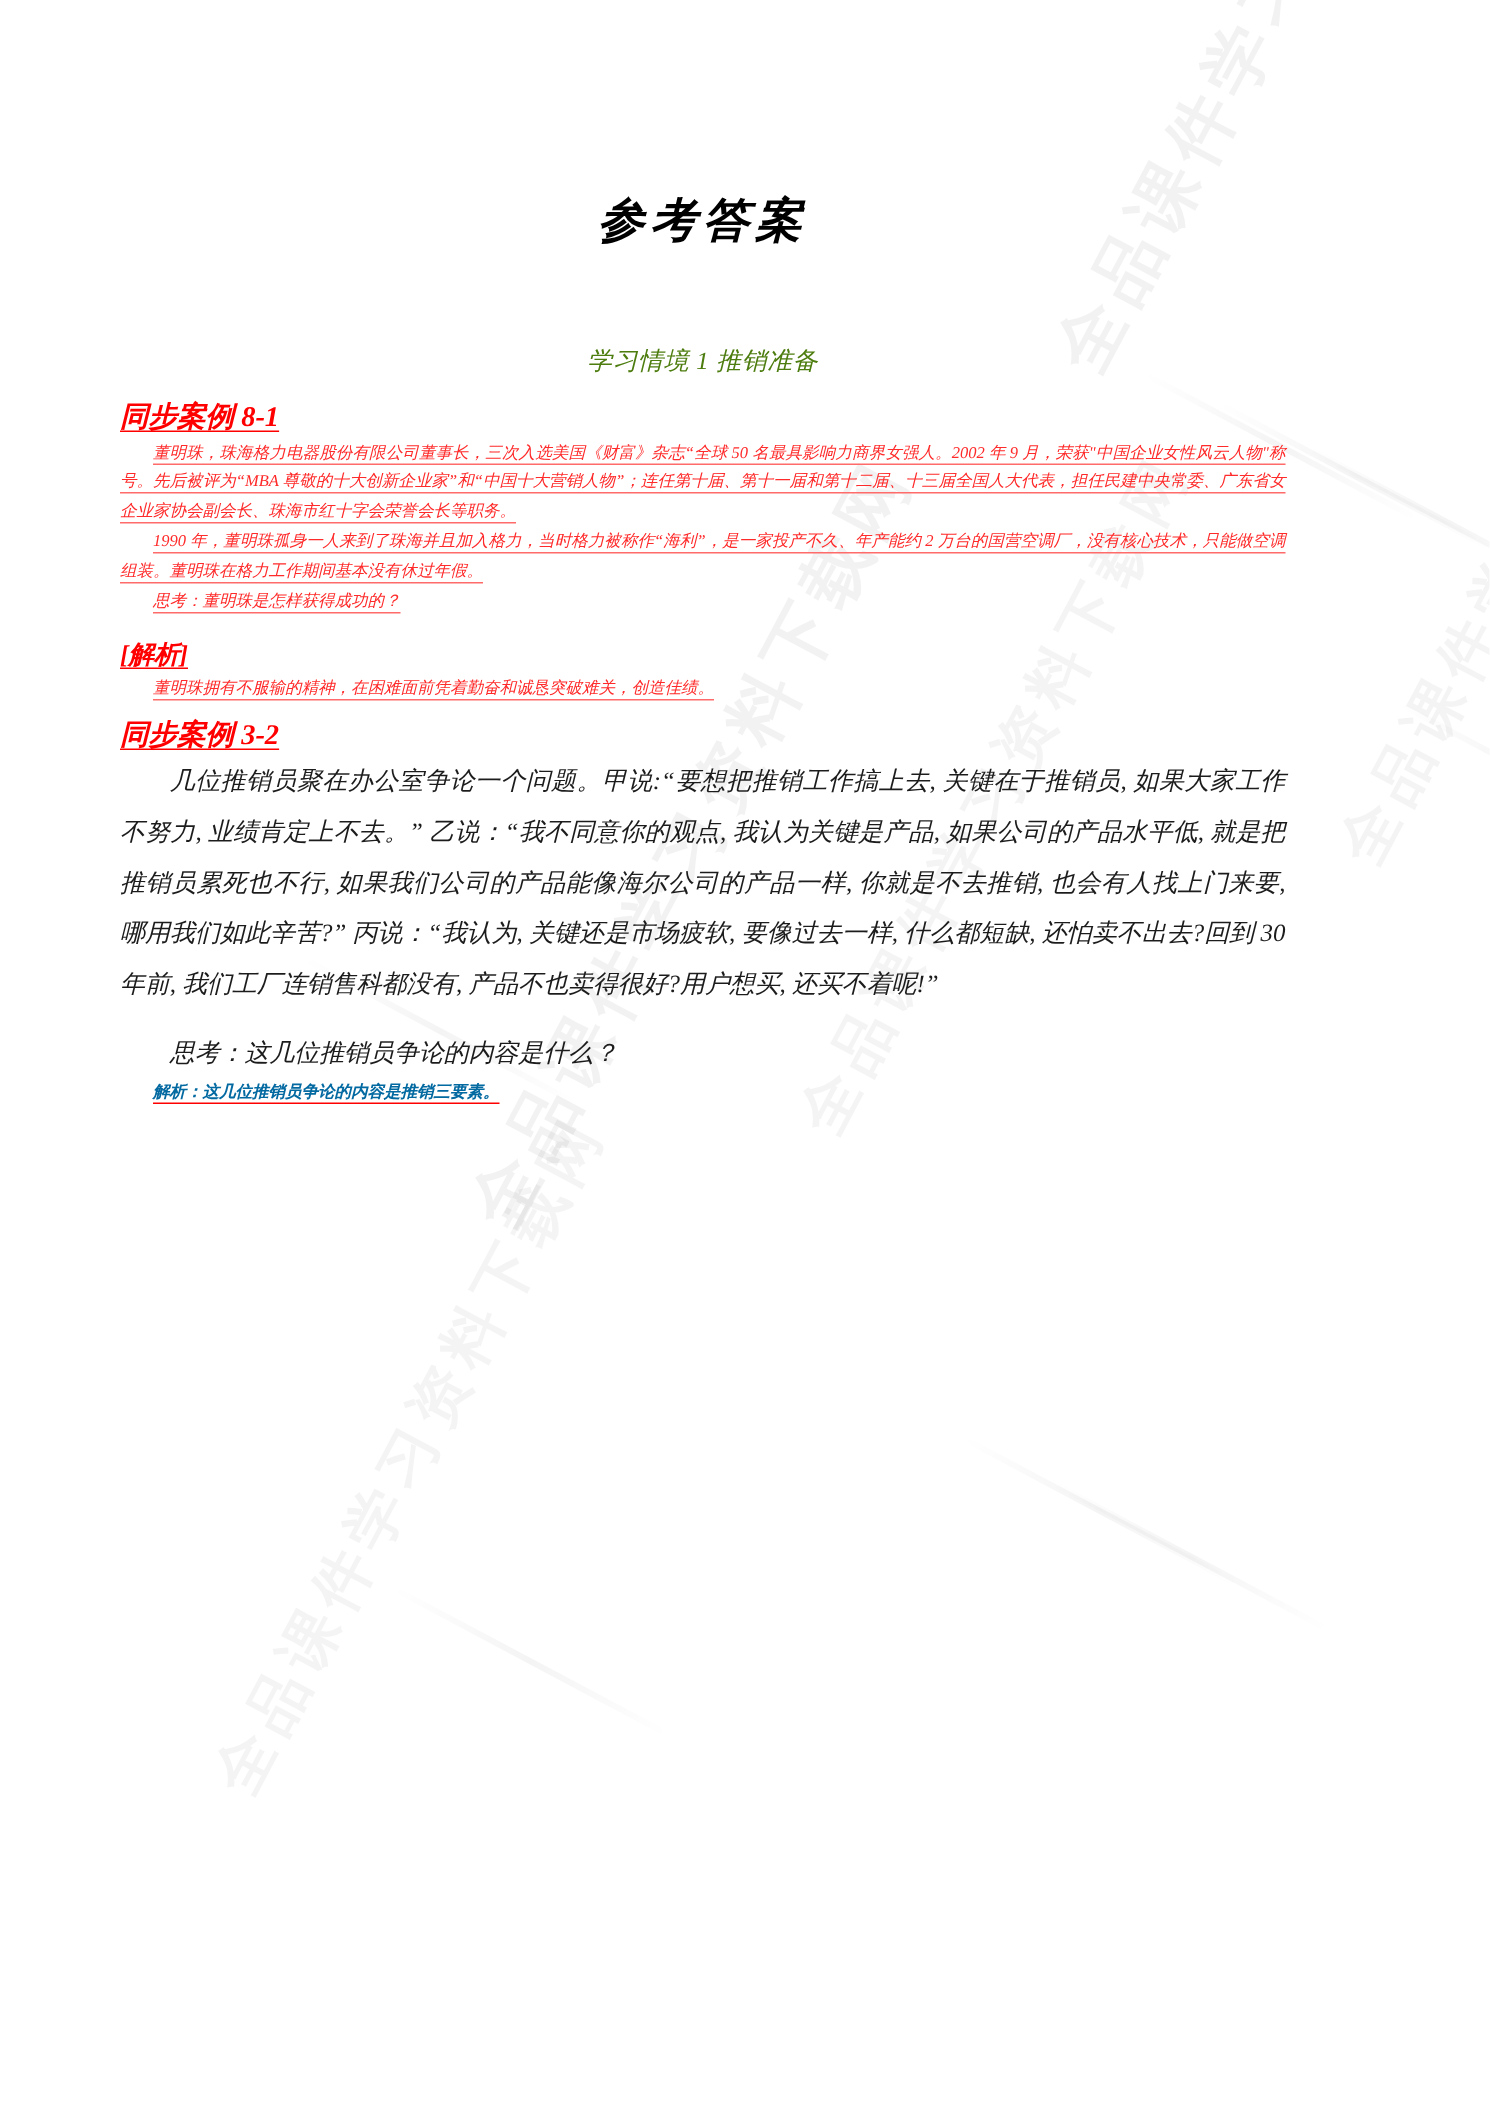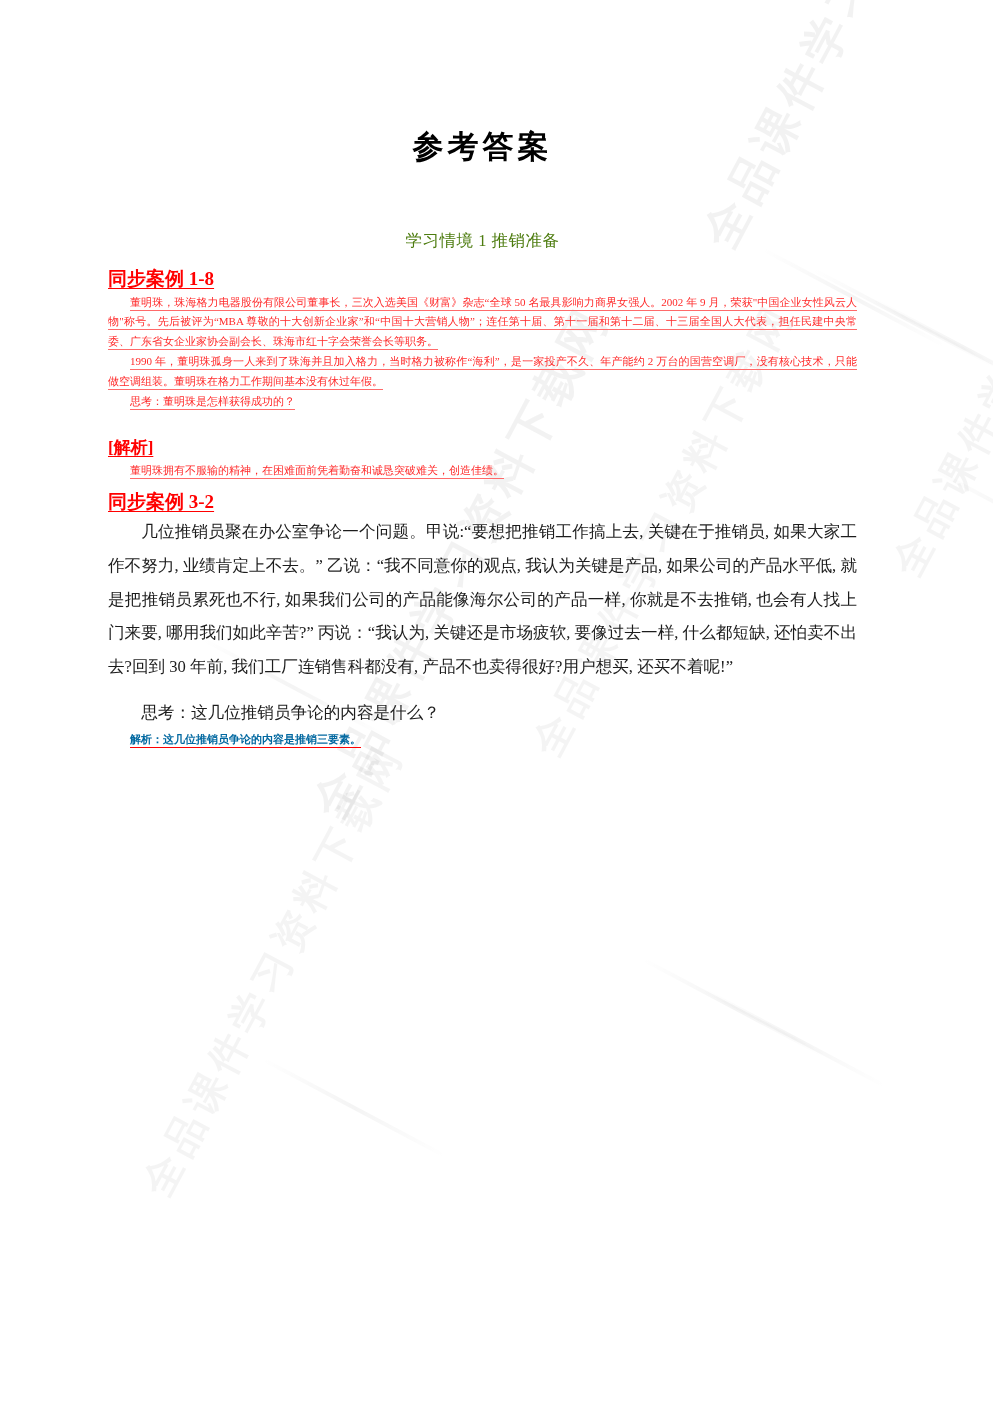--- a/index.html
+++ b/index.html
@@ -51,21 +51,22 @@
     height: 210px;
     background: linear-gradient(to bottom, rgba(0,0,0,0.0), rgba(0,0,0,0.045), rgba(0,0,0,0.0));
     transform: rotate(-62deg);
     transform-origin: left top;
   }
 
   
   .content {
     position: relative;
     z-index: 2;
-    padding: 0 136px 0 108px;
+    padding: 0 136px 0 80px;
+    font-style: italic;
   }
 
   .doc-title {
     text-align: center;
     font-family: "Liberation Serif", "DejaVu Serif", serif;
     font-weight: 700;
     font-size: 31px;
     letter-spacing: 4px;
     color: #000;
     margin: 0;
@@ -126,21 +127,21 @@
     color: #ff0000;
     font-size: 17px;
     font-weight: 700;
     margin: 0;
     text-decoration: underline;
     text-decoration-color: #ff0000;
     text-underline-offset: 3px;
     display: inline-block;
     line-height: 1.6;
   }
-  .label-row { margin-top: 22px; }
+  .label-row { margin-top: 11px; }
 
   p.red.analysis-body {
     font-weight: 400;
     margin-top: 0;
   }
 
   p.red.bold-answer {
     font-weight: 700;
     color: #0369a1;
     text-indent: 2em;
@@ -174,21 +175,21 @@
     <div class="wm-streak" style="left:260px; top:1060px;"></div>
   </div>
 
   <div class="content">
 
     <h1 class="doc-title">参考答案</h1>
 
     <div class="section-subtitle">学习情境 1 推销准备</div>
 
     <div class="heading-row">
-      <span class="case-heading">同步案例 1-8</span>
+      <span class="case-heading">同步案例 8-1</span>
     </div>
 
     <p class="red">董明珠，珠海格力电器股份有限公司董事长，三次入选美国《财富》杂志“全球 50 名最具影响力商界女强人。2002 年 9 月，荣获"中国企业女性风云人物"称号。先后被评为“MBA 尊敬的十大创新企业家”和“中国十大营销人物”；连任第十届、第十一届和第十二届、十三届全国人大代表，担任民建中央常委、广东省女企业家协会副会长、珠海市红十字会荣誉会长等职务。</p>
     <p class="red tight">1990 年，董明珠孤身一人来到了珠海并且加入格力，当时格力被称作“海利”，是一家投产不久、年产能约 2 万台的国营空调厂，没有核心技术，只能做空调组装。董明珠在格力工作期间基本没有休过年假。</p>
     <p class="red tight">思考：董明珠是怎样获得成功的？</p>
 
     <div class="label-row">
       <span class="analysis-label">[解析]</span>
     </div>
     <p class="red analysis-body">董明珠拥有不服输的精神，在困难面前凭着勤奋和诚恳突破难关，创造佳绩。</p>

